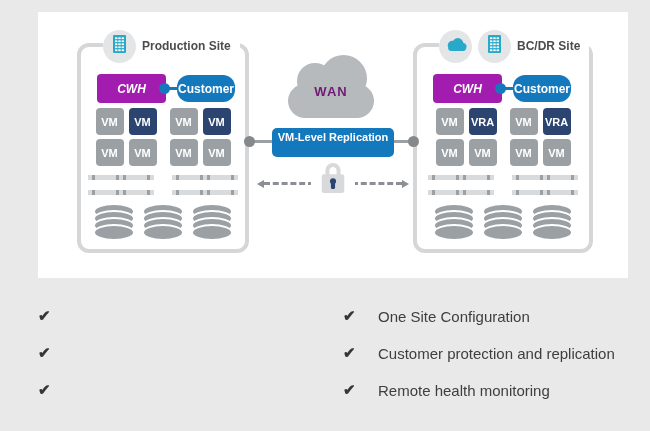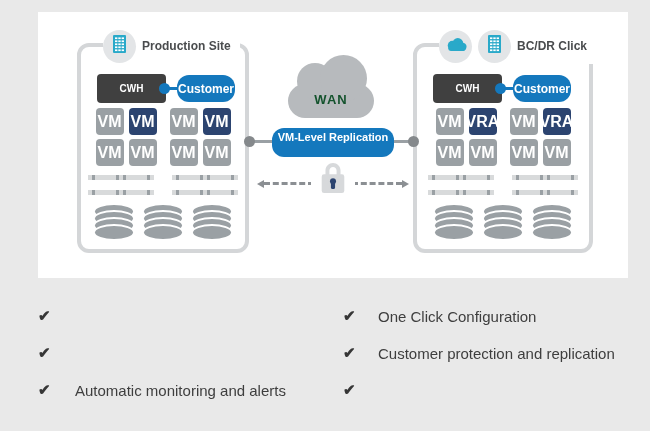--- a/index.html
+++ b/index.html
@@ -14,32 +14,32 @@
   
   .site{position:absolute;top:31px;height:210px;border:4px solid #d4d6d8;border-radius:12px;background:#fff;box-sizing:border-box;}
   .site.left{left:39px;width:172px;}
   .site.right{left:375px;width:180px;}
 
   .site-header{position:absolute;top:-19px;left:22px;display:flex;align-items:center;gap:6px;background:#fff;padding:0 9px 0 0;height:36px;}
   .icon-circle{width:33px;height:33px;border-radius:50%;background:#e3e5e7;display:flex;align-items:center;justify-content:center;flex:0 0 auto;}
   .site-title{font-size:12px;font-weight:bold;color:#4a4c4e;white-space:nowrap;}
 
   
-  .cwh{position:absolute;left:16px;top:27px;width:69px;height:29px;background:#404040;border-radius:4px;
-       color:#fff;font-weight:bold;font-size:10px;display:flex;align-items:center;justify-content:center;}
+  .cwh{position:absolute;left:16px;top:27px;width:69px;height:29px;background:#a21caf;border-radius:4px;
+       color:#fff;font-weight:bold;font-size:12px;display:flex;align-items:center;justify-content:center;font-style:italic;}
   .pair-link{position:absolute;left:82px;top:40px;width:18px;height:3px;background:#1478bd;}
   .pair-dot{position:absolute;left:78px;top:36px;width:11px;height:11px;border-radius:50%;background:#1478bd;}
   .customer{position:absolute;left:96px;top:28px;width:58px;height:27px;background:#1478bd;border-radius:12px;
        color:#fff;font-weight:bold;font-size:12px;display:flex;align-items:center;justify-content:center;}
 
   
   .vm-row{position:absolute;left:0;right:0;display:flex;justify-content:center;gap:13px;}
   .vm-row.r1{top:61px}.vm-row.r2{top:92px}
   .vm-group{display:flex;gap:5px;}
-  .chip{width:28px;height:27px;border-radius:4px;color:#fff;font-weight:bold;font-size:16px;
+  .chip{width:28px;height:27px;border-radius:4px;color:#fff;font-weight:bold;font-size:11px;
         display:flex;align-items:center;justify-content:center;}
   .chip.gray{background:#9aa0a4}
   .chip.navy{background:#2c4470}
 
   
   .servers{position:absolute;left:0;right:0;top:125px;display:flex;justify-content:center;gap:12px;}
   .server-col{display:flex;flex-direction:column;gap:4px;}
   .server-bar{width:72px;height:11px;border-radius:2px;box-sizing:border-box;padding:3px;
     background-color:#9aa0a4;
     background-image:linear-gradient(90deg,
@@ -51,24 +51,24 @@
   
   .dbs{position:absolute;left:0;right:0;top:158px;display:flex;justify-content:center;gap:11px;}
   .db{width:38px;display:flex;flex-direction:column;}
   .db i{display:block;height:13px;background:#9aa0a4;border-radius:50%;}
   .db i + i{margin-top:-6px;box-shadow:0 -2px 0 0 #ffffff;}
 
   
   .cloud{position:absolute;left:250px;top:72px;width:86px;height:34px;background:#b7babd;border-radius:17px;}
   .cloud::before{content:"";position:absolute;left:9px;top:-21px;width:36px;height:36px;border-radius:50%;background:#b7babd;}
   .cloud::after{content:"";position:absolute;right:7px;top:-29px;width:47px;height:47px;border-radius:50%;background:#b7babd;}
-  .wan-label{position:absolute;left:0;right:0;top:8px;text-align:center;font-size:13px;font-weight:bold;
-             color:#14532d;letter-spacing:1px;z-index:1;}
-
-  .banner{position:absolute;left:234px;top:116px;width:122px;height:29px;background:#1478bd;border-radius:12px;
+  .wan-label{position:absolute;left:0;right:0;top:0;text-align:center;font-size:13px;font-weight:bold;
+             color:#701a75;letter-spacing:1px;z-index:1;}
+
+  .banner{position:absolute;left:234px;top:116px;width:122px;height:29px;background:#1478bd;border-radius:5px;
           box-sizing:border-box;padding-top:3px;color:#fff;text-align:center;font-weight:bold;font-size:11px;line-height:12px;}
 
   .link-line{position:absolute;top:128px;height:3px;background:#9aa0a4;}
   .link-line.llft{left:209px;width:26px;}
   .link-line.lrgt{left:355px;width:22px;}
   .link-dot{position:absolute;top:124px;width:11px;height:11px;border-radius:50%;background:#85898c;}
   .link-dot.dlft{left:206px;}
   .link-dot.drgt{left:370px;}
 
   .dash-row{position:absolute;left:219px;top:167px;width:152px;height:9px;}
@@ -212,21 +212,21 @@
               <rect x="2" y="11.4" width="2.4" height="1.7"></rect>
                 <rect x="5.3" y="11.4" width="2.4" height="1.7"></rect>
                 <rect x="8.6" y="11.4" width="2.4" height="1.7"></rect>
               <rect x="2" y="14.4" width="2.4" height="1.7"></rect>
                 <rect x="5.3" y="14.4" width="2.4" height="1.7"></rect>
                 <rect x="8.6" y="14.4" width="2.4" height="1.7"></rect>
             </g>
           </svg>
         </span>
       </span>
-      <span class="site-title">BC/DR Click</span>
+      <span class="site-title">BC/DR Site</span>
     </div>
 
     <div class="cwh">CWH</div>
     <div class="pair-link"></div>
     <div class="pair-dot"></div>
     <div class="customer">Customer</div>
 
     <div class="vm-row r1">
         <div class="vm-group">
           <div class="chip gray">VM</div>
@@ -313,29 +313,29 @@
 <section class="features">
   <div class="feature-col">
       <div class="feature">
         <span class="check">✔</span>
       </div>
       <div class="feature">
         <span class="check">✔</span>
       </div>
       <div class="feature">
         <span class="check">✔</span>
-        <span class="feature-text">Automatic monitoring and alerts</span>
       </div>
     </div>
   <div class="feature-col rightcol">
       <div class="feature">
         <span class="check">✔</span>
-        <span class="feature-text">One Click Configuration</span>
+        <span class="feature-text">One Site Configuration</span>
       </div>
       <div class="feature">
         <span class="check">✔</span>
         <span class="feature-text">Customer protection and replication</span>
       </div>
       <div class="feature">
         <span class="check">✔</span>
+        <span class="feature-text">Remote health monitoring</span>
       </div>
     </div>
 </section>
 
 </body></html>

